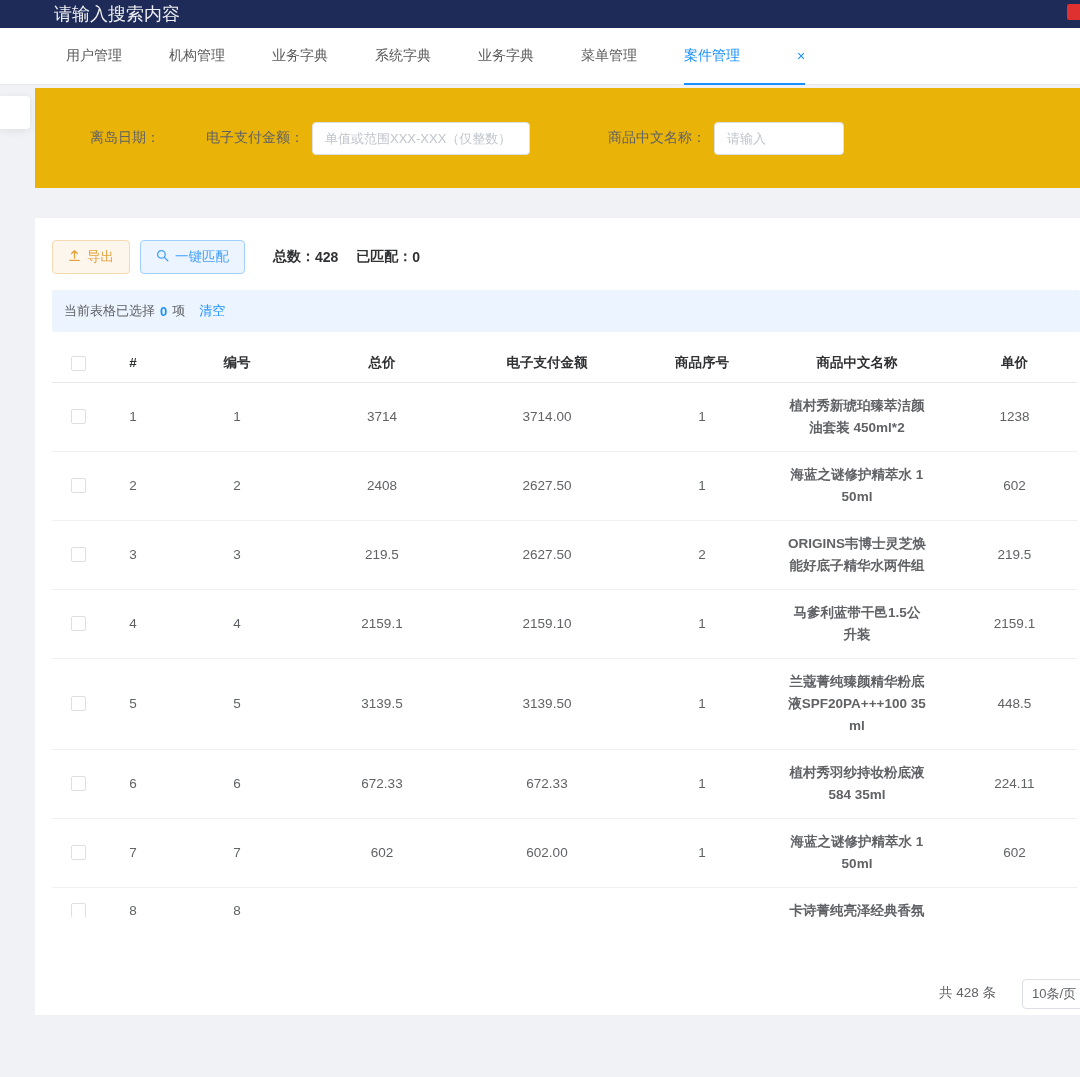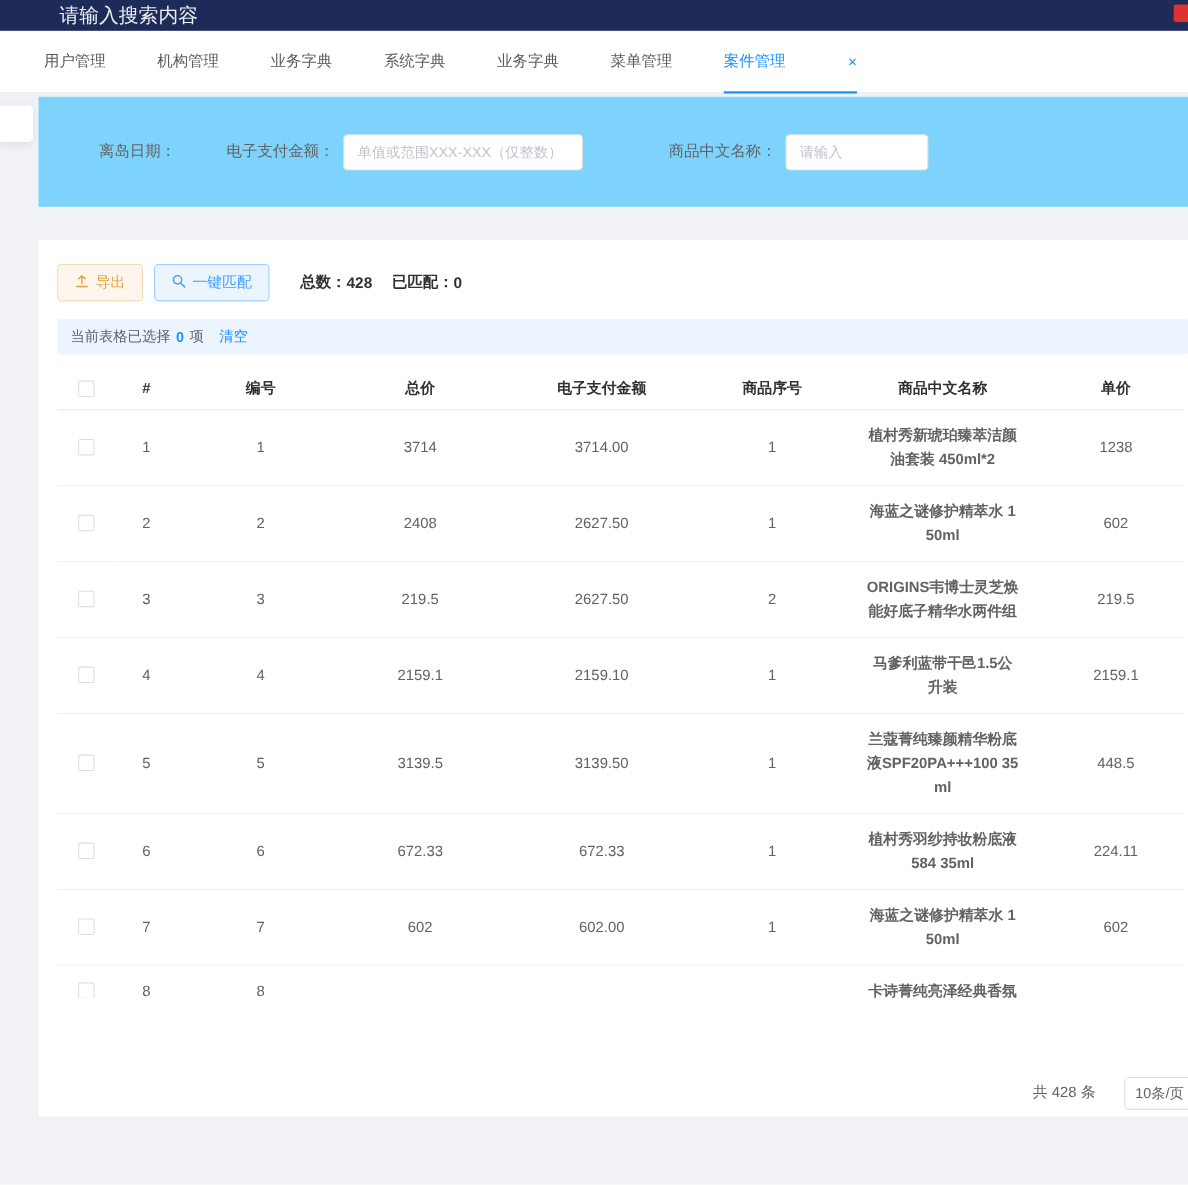--- a/index.html
+++ b/index.html
@@ -18,42 +18,42 @@
   }
   .topbar-search { color:rgba(255,255,255,.92); font-size:18px; cursor:text;margin-left:44px; }
   .corner-badge {
     position:absolute; top:4px; right:0; width:13px; height:16px;
     background:#e03131; border-radius:2px 0 0 2px;
   }
 
   
   .tabbar {
     background:#fff; height:57px; display:flex; align-items:stretch;
-    padding-left:40px; border-bottom:1px solid #e8e8e8;text-align:right;
+    padding-left:66px; border-bottom:1px solid #e8e8e8;text-align:right;
   }
   .tab {
     display:flex; align-items:center; margin-right:47px;
     font-size:14px; color:#595959; position:relative; cursor:pointer; white-space:nowrap;
   }
   .tab.active { color:#1890ff;gap:48px; }
   .tab.active::after {
     content:""; position:absolute; left:0; right:0; bottom:-1px; height:2px; background:#1890ff;
   }
   .tab .close { margin-left:9px; font-size:14px; line-height:1; cursor:pointer; }
 
   
   .left-notch {
     position:absolute; left:0; top:96px; width:30px; height:33px;
     background:#fff; border-radius:0 4px 4px 0; box-shadow:0 2px 8px rgba(0,0,0,.08);
     cursor:pointer;
   }
 
   
   .filter-card {
-    margin:3px 0 0 35px; background:#7dd3fc; height:100px;
+    margin:3px 0 0 35px; background:#eab308; height:100px;
     display:flex; align-items:center; padding-left:55px;
   }
   .f-group { display:flex; align-items:center; }
   .f-label { font-size:14px; color:#606266; margin-right:8px; white-space:nowrap; }
   .date-input {
     width:297px; height:33px; border:1px solid #dcdfe6; border-radius:4px;
     display:flex; align-items:center; padding:0 12px; background:#fff;
     color:#c0c4cc; font-size:14px; cursor:text;
   }
   .date-input .half { flex:1; text-align:center; }
@@ -77,21 +77,21 @@
   .btn {
     display:inline-flex; align-items:center; gap:6px; height:34px; padding:0 15px;
     border-radius:4px; font-size:13.5px; cursor:pointer; white-space:nowrap; background:#fff;text-align:right;
   }
   .btn-export { color:#e6a23c; background:#fdf6ec; border:1px solid #f5dab1; }
   .btn-match  { color:#409eff; background:#ecf5ff; border:1px solid #a0cfff; margin-left:10px; }
   .counts { margin-left:28px; font-size:14px; color:#303133; font-weight:700; display:flex; align-items:center; }
   .counts .spacer { width:18px; }
 
   .selection-bar {
-    margin:16px 0 0 17px; height:32px; background:#ecf5ff; border-radius:2px;
+    margin:16px 0 0 17px; height:42px; background:#ecf5ff; border-radius:2px;
     display:flex; align-items:center; padding:0 12px; font-size:13px; color:#606266;
   }
   .selection-bar .sel-count { color:#1890ff; font-weight:700; margin:0 5px; }
   .selection-bar .clear-link { color:#1890ff; margin-left:14px; cursor:pointer; }
 
   
   .table-wrap { margin:12px 0 0 17px; height:573px; overflow:hidden; }
   table { border-collapse:collapse; table-layout:fixed; width:1025px; }
   col.c-sel  { width:52px; }
   col.c-idx  { width:58px; }

